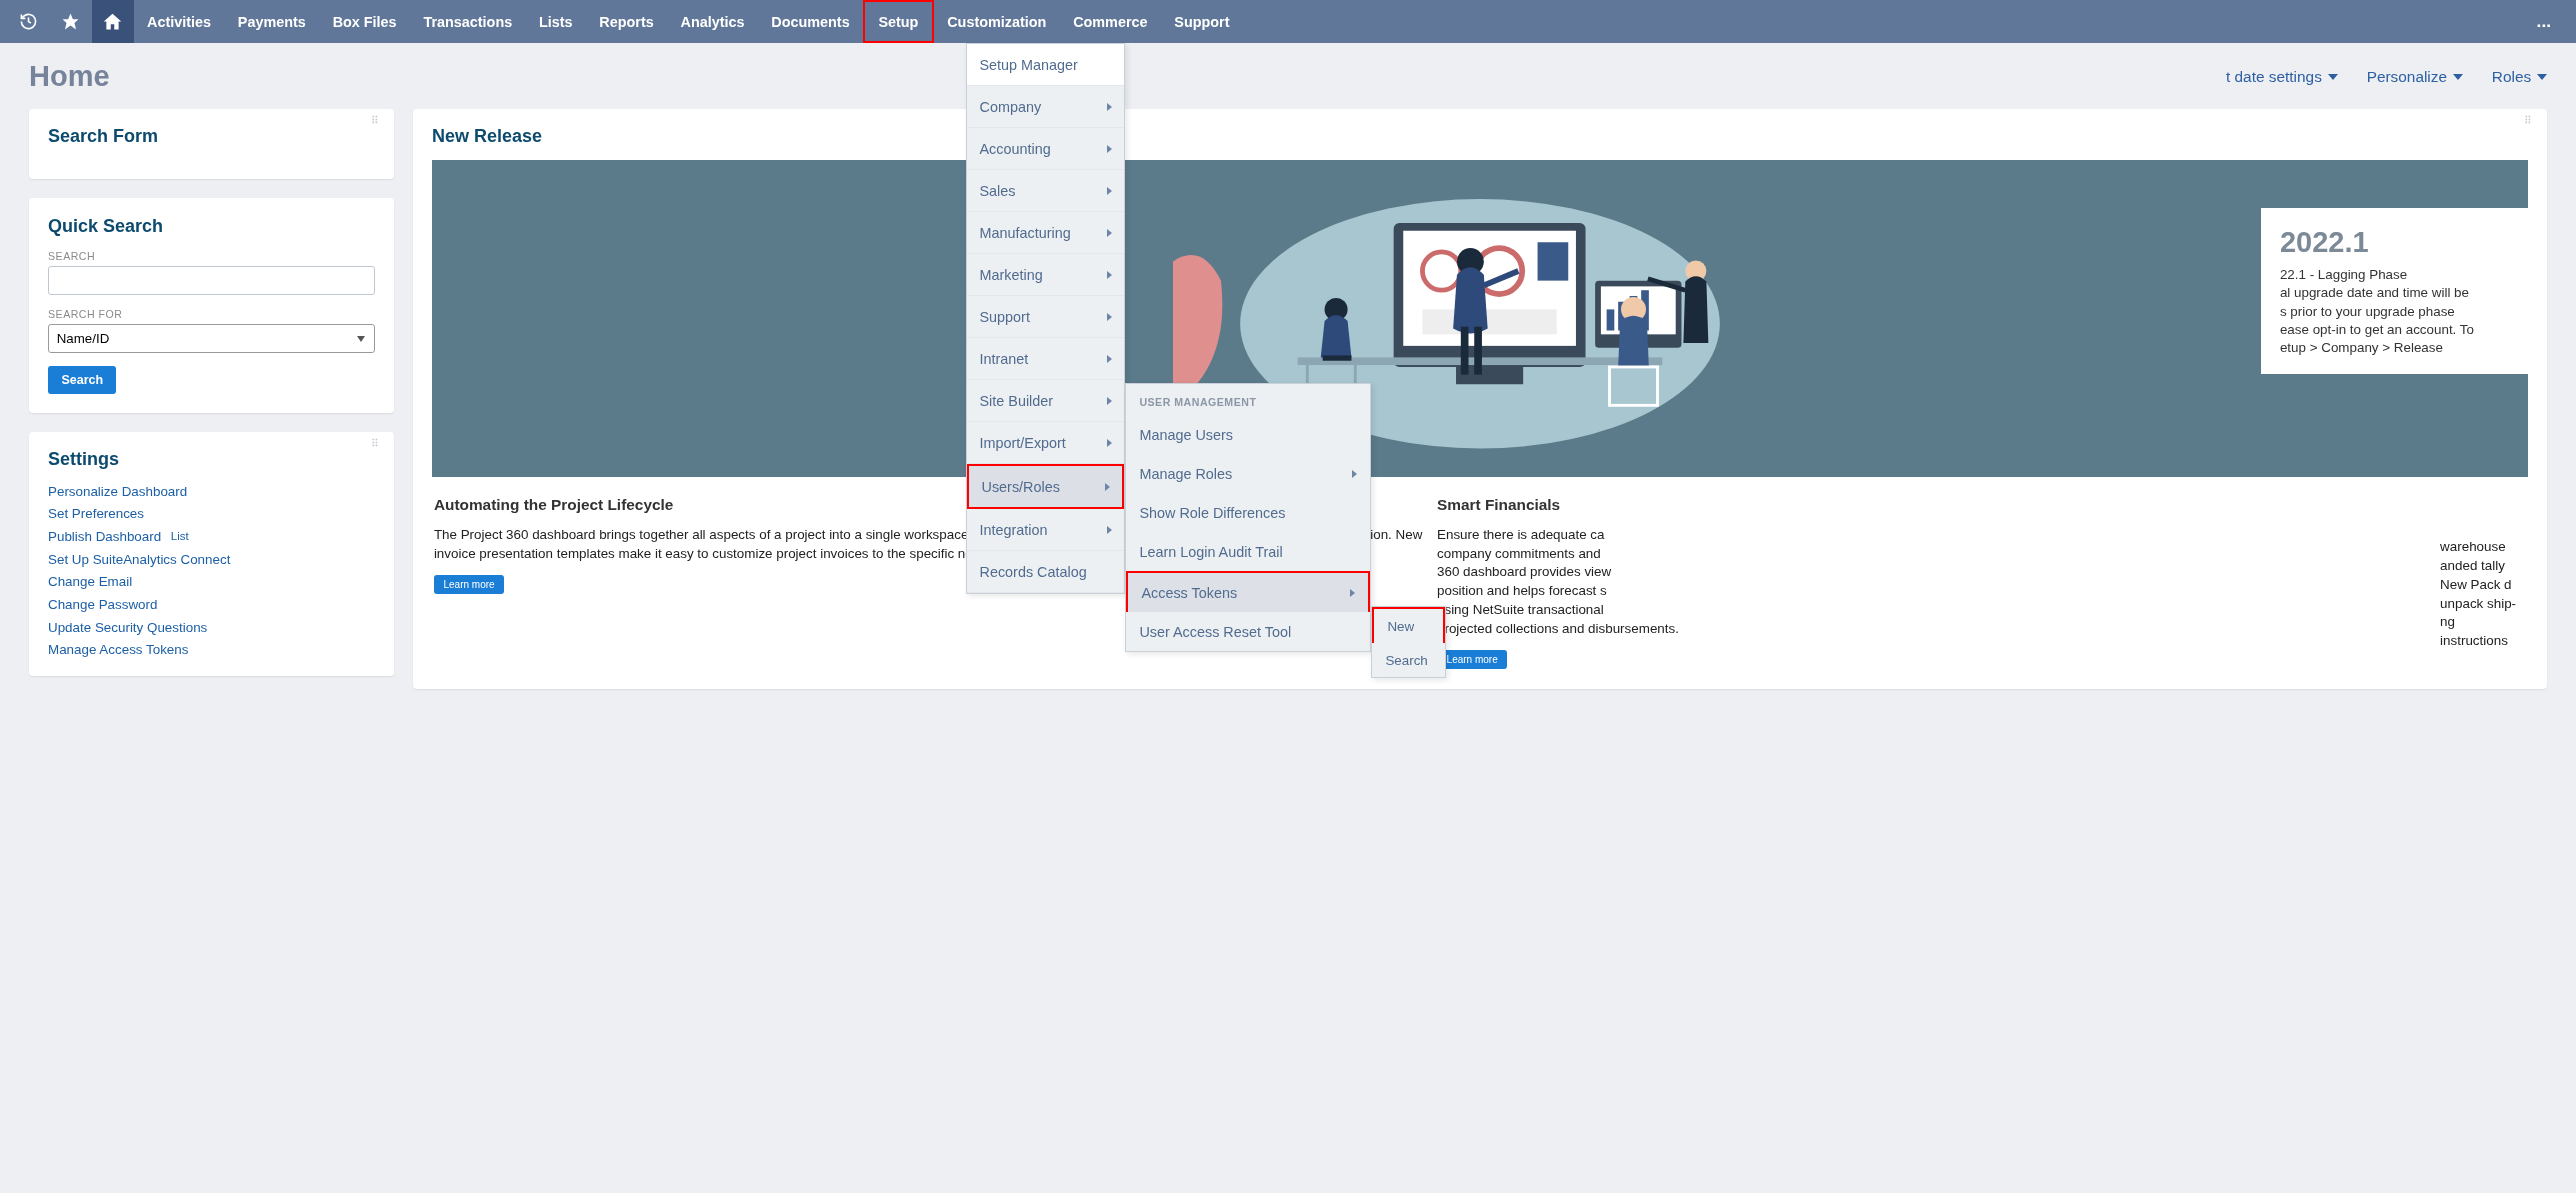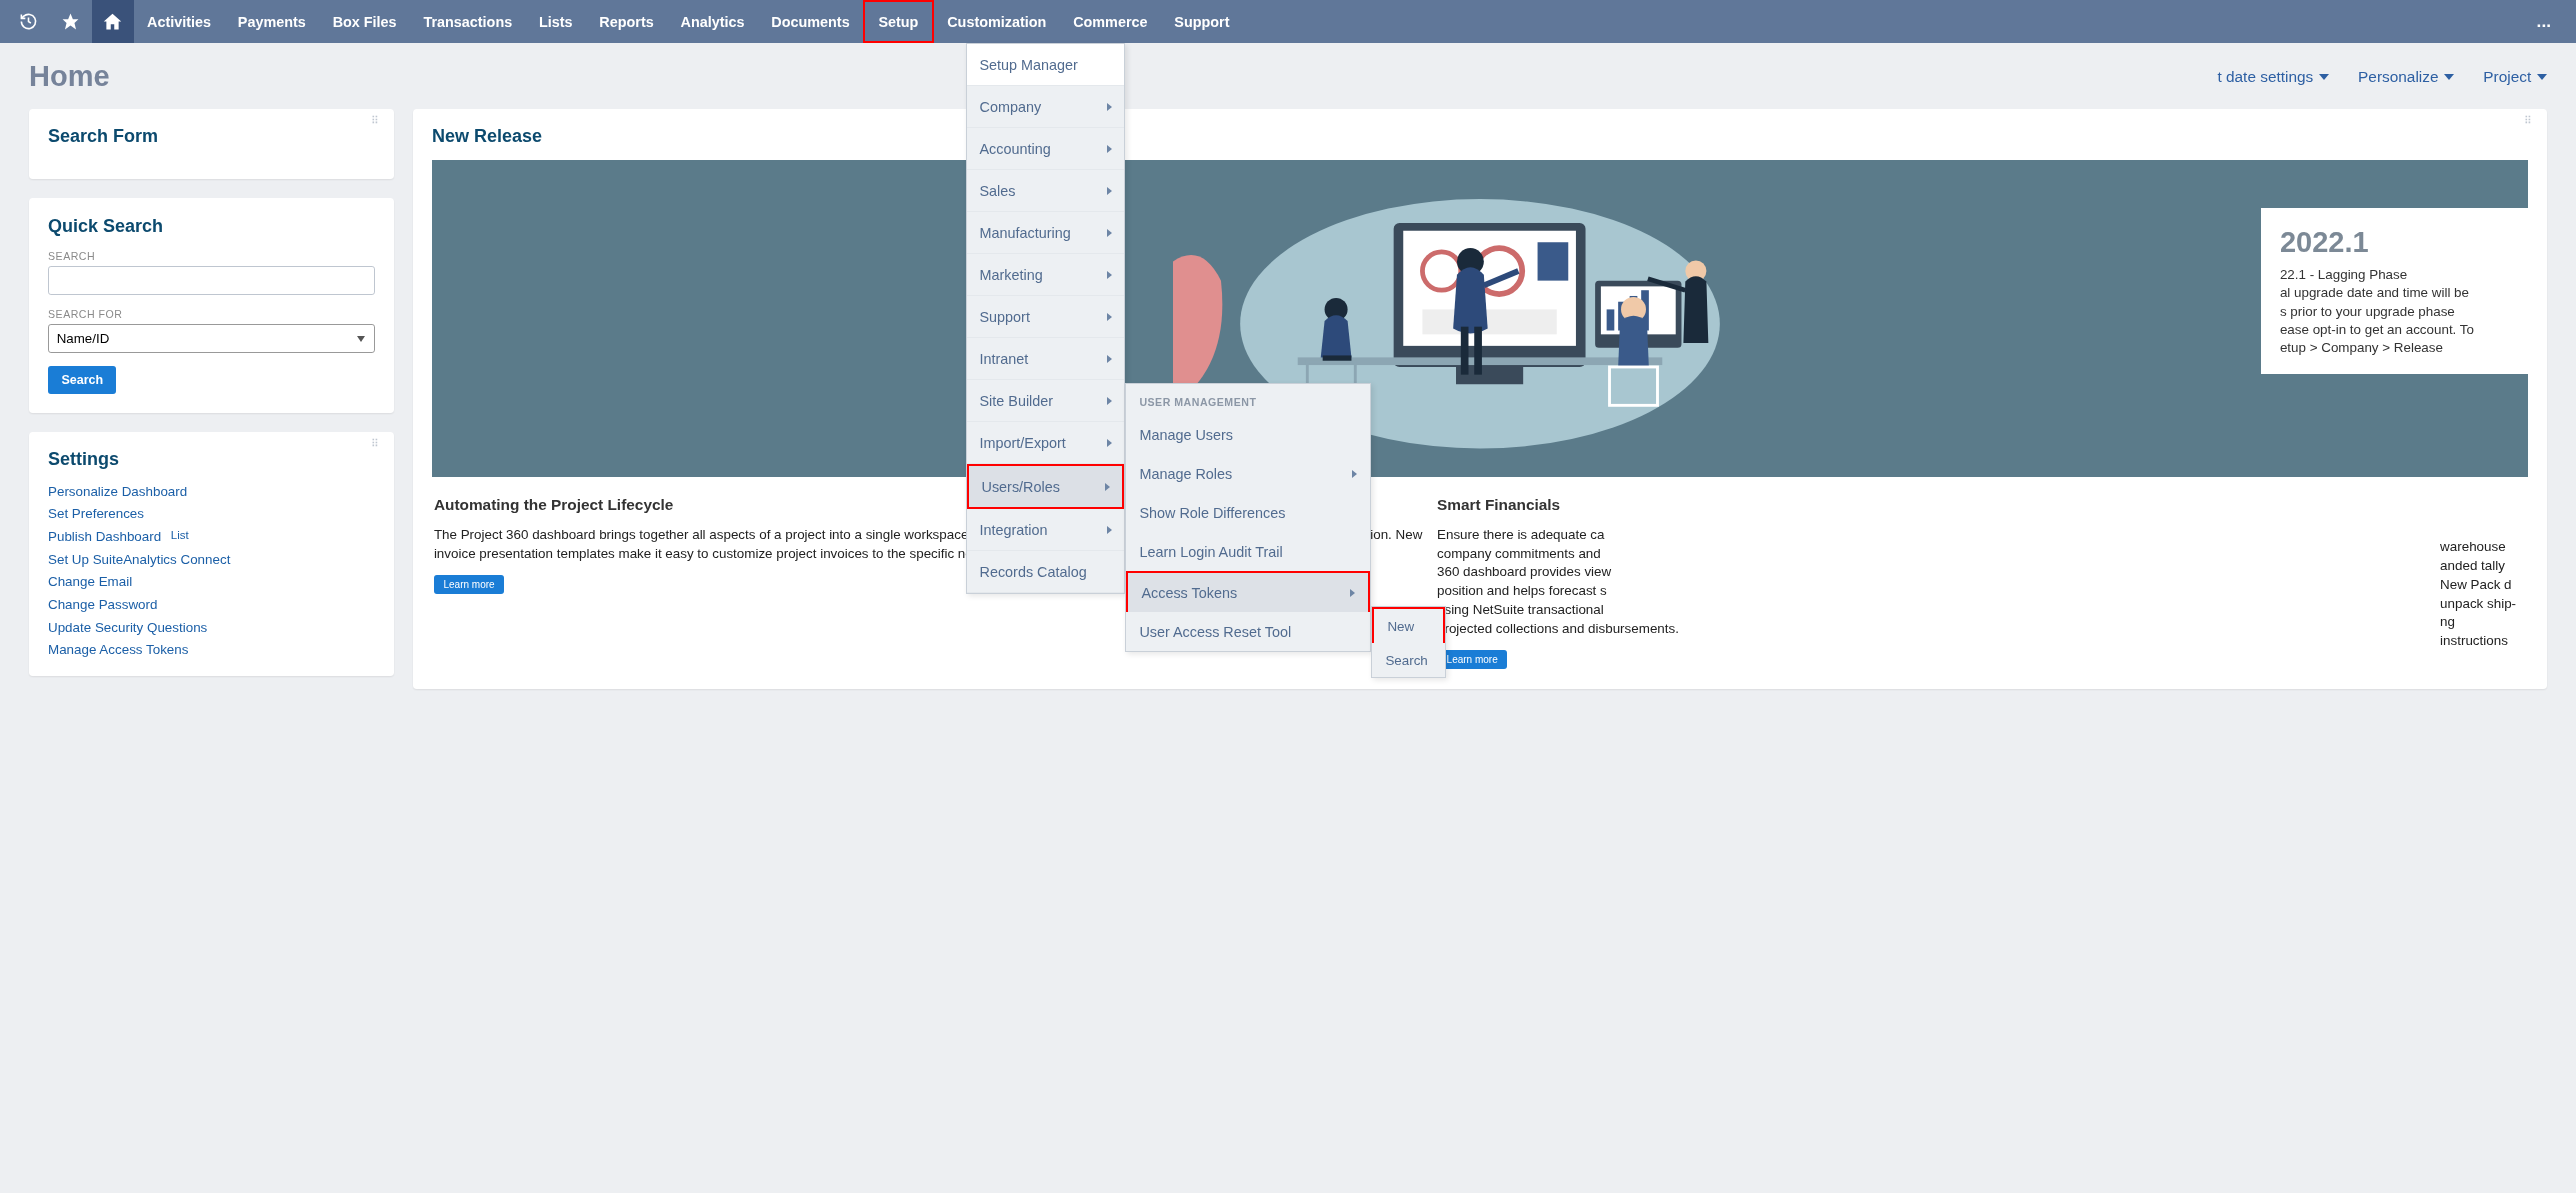--- a/index.html
+++ b/index.html
@@ -35,21 +35,21 @@
 .field-input { width: 100%; height: 29px; border: 1px solid #bfc6d0; border-radius: 2.9px; padding: 3.8px 7.7px; margin-bottom: 13.4px; }
 .field-select { width: 100%; height: 29px; border: 1px solid #999; border-radius: 2.9px; padding: 3.8px 25px 3.8px 7.7px; margin-bottom: 13.4px; appearance: none; background: #fff; position: relative; }
 .select-wrap { position: relative; }
 .select-wrap .caret2 { position: absolute; right: 9.6px; top: 11.5px; width: 0; height: 0; border-left: 4.8px solid transparent; border-right: 4.8px solid transparent; border-top: 6.7px solid #555; pointer-events: none; }
 .btn-primary { background: #1a7dd6; color: #fff; border: none; border-radius: 2.9px; padding: 6.7px 13.4px; font-weight: 700; cursor: pointer; font-size: 12.5px; }
 .btn-small { background: #1a7dd6; color: #fff; border: none; border-radius: 2.9px; padding: 3.8px 9.6px; font-size: 10px; cursor: pointer; }
 
 
 .settings-list { display: flex; flex-direction: column; gap: 7.7px; }
 .settings-list a { color: #1b5fa7; text-decoration: none; font-size: 13.4px; }
-.settings-row { display: flex; align-items: flex-start; gap: 9.6px; }
+.settings-row { display: flex; align-items: center; gap: 9.6px; }
 .settings-row .sub { color: #1b5fa7; font-size: 11.5px; }
 
 
 .banner { background: #5b7b8a; height: 317px; border-radius: 0; position: relative; overflow: hidden; display: flex; align-items: center; justify-content: center; }
 .banner svg { max-width: 100%; }
 .articles { display: flex; gap: 7px; padding: 19px 1.9px 1.9px 1.9px; }
 .article { flex: 1; }
 .article h3 { font-size: 15.4px; font-weight: 700; margin-bottom: 11.5px; }
 .article p { font-size: 13.4px; color: #222; line-height: 1.4; margin-bottom: 11.5px; }
 
@@ -122,21 +122,21 @@
   <div class="subheader-right">
     <div class="subheader-link">
         <span>t date settings</span>
         <span class="caret"></span>
       </div>
     <div class="subheader-link">
         <span>Personalize</span>
         <span class="caret"></span>
       </div>
     <div class="subheader-link">
-        <span>Project</span>
+        <span>Roles</span>
         <span class="caret"></span>
       </div>
   </div>
 </div>
 
 <div class="content">
   <div class="col-left">
     <div class="portlet">
       <div class="drag-dots">⠿</div>
       <div class="portlet-title">Search Form</div>

